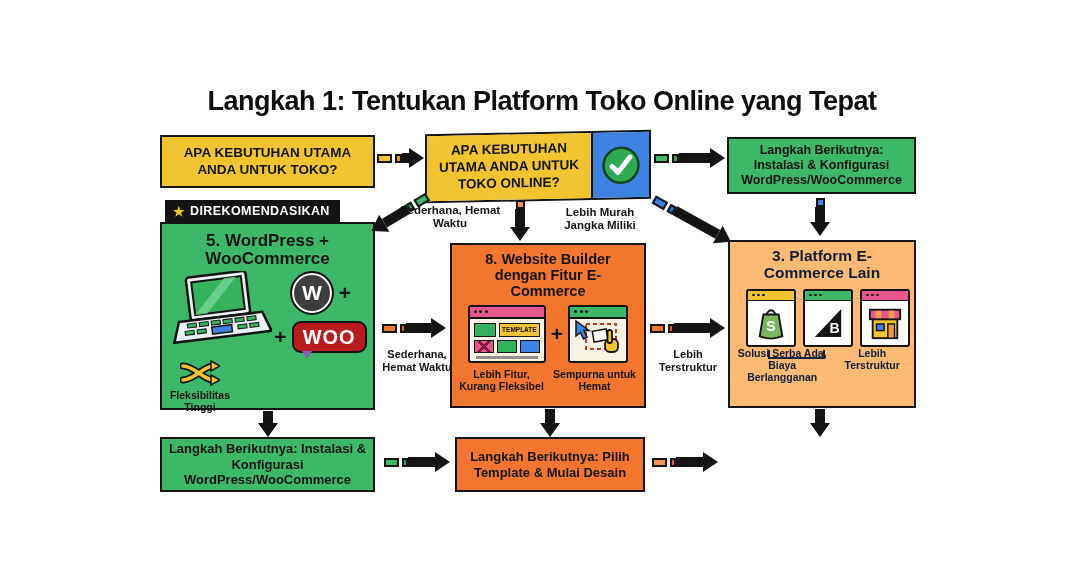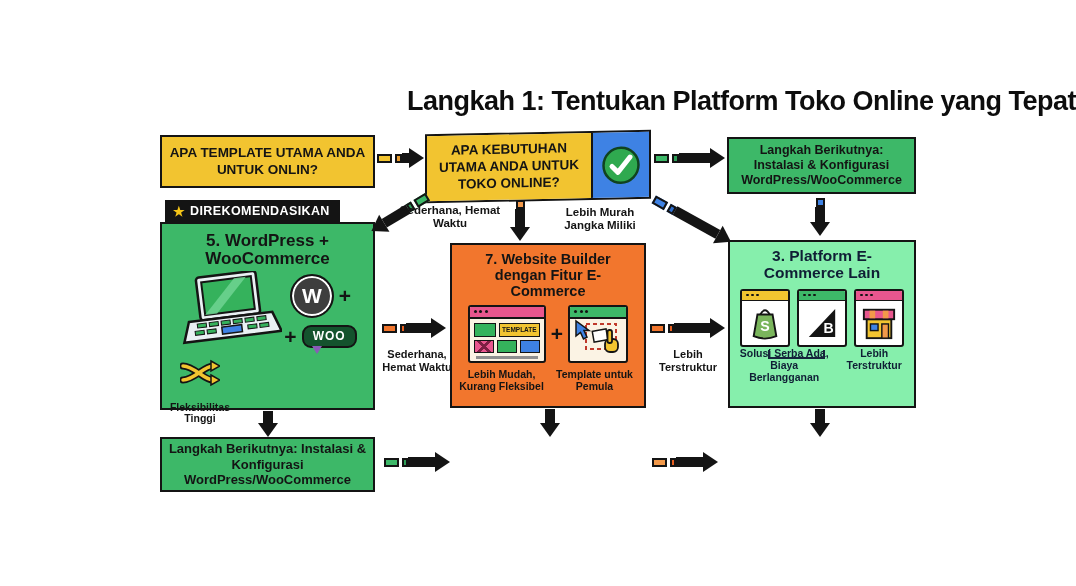--- a/index.html
+++ b/index.html
@@ -1,26 +1,26 @@
 <!DOCTYPE html>
 <html><head>
 <meta charset="utf-8">
 <style>
   html,body{margin:0;padding:0;background:#fff;}
   .stage{position:relative;width:1076px;height:586px;background:#ffffff;overflow:hidden;
          font-family:"Liberation Sans",sans-serif;font-weight:bold;color:#141414;}
   .abs{position:absolute;box-sizing:border-box;}
-  h1.title{position:absolute;left:0;right:0;top:86px;margin:0;text-align:right;
+  h1.title{position:absolute;left:0;right:0;top:86px;margin:0;text-align:center;
            font-size:27px;letter-spacing:-0.5px;color:#0d0d0d;padding-left:8px;}
   .box{position:absolute;box-sizing:border-box;border:2.5px solid #141414;
        display:flex;align-items:center;justify-content:center;text-align:center;line-height:1.22;}
   .yellow{background:#F2C430;}
   .green{background:#3DB868;}
   .orange{background:#F2762D;}
-  .blue{background:#86efac;}
+  .blue{background:#fdba74;align-items:flex-end;}
   
   .q1{left:160px;top:135px;width:215px;height:53px;font-size:13.5px;padding:2px 6px;}
   .q2wrap{left:425px;top:132px;width:226px;height:69px;border:2.5px solid #141414;display:flex;
           transform:skewY(-1.2deg);}
   .q2txt{flex:1;background:#F2C430;display:flex;align-items:center;justify-content:center;
          text-align:center;font-size:13.5px;line-height:1.25;padding:2px 4px;}
   .q2chk{width:56px;background:#3E82E4;border-left:2.5px solid #141414;
          display:flex;align-items:center;justify-content:center;}
   .qnext{left:727px;top:137px;width:189px;height:57px;font-size:12.5px;padding:2px 4px;}
   
@@ -29,26 +29,26 @@
          letter-spacing:.4px;padding:4px 10px 4px 8px;display:flex;align-items:center;gap:5px;}
   .badge .star{color:#F5C518;font-size:13px;}
   .b1title{font-size:17px;line-height:1.08;margin-top:4px;}
   .illo{display:flex;align-items:center;justify-content:center;gap:2px;margin-top:2px;}
   .logocol{display:flex;flex-direction:column;gap:6px;align-items:center;}
   .logorow{display:flex;align-items:center;gap:5px;}
   .wp{width:40px;height:40px;border-radius:50%;background:#3E3E3E;border:2px solid #141414;
       box-shadow:inset 0 0 0 2px #fff;color:#fff;display:flex;align-items:center;justify-content:center;
       font-size:21px;}
   .plus{font-size:21px;color:#141414;}
-  .woo{background:#14532d;border:2px solid #141414;border-radius:9px;color:#fff;font-size:12px;
+  .woo{background:#b91c1c;border:2px solid #141414;border-radius:9px;color:#fff;font-size:20px;
        letter-spacing:1px;padding:2px 9px;position:relative;}
   .woo::after{content:"";position:absolute;left:8px;bottom:-8px;width:0;height:0;
               border-left:5px solid transparent;border-right:5px solid transparent;border-top:8px solid #8A5BB8;}
   .features{display:flex;justify-content:space-between;width:100%;padding:0 4px;margin-top:5px;}
-  .feat{width:66px;display:flex;flex-direction:column;align-items:center;gap:14px;
+  .feat{width:66px;display:flex;flex-direction:column;align-items:center;gap:2px;
         font-size:10.5px;line-height:1.12;}
   .box2{left:450px;top:243px;width:196px;height:165px;flex-direction:column;justify-content:flex-start;padding:4px 6px;}
   .b2title{font-size:14.5px;line-height:1.12;padding:2px 12px 0;}
   .b2illo{display:flex;align-items:center;justify-content:center;gap:5px;margin-top:5px;}
   .b2caps{display:flex;gap:6px;margin-top:5px;width:100%;}
   .b2caps .cap{flex:1;font-size:10.5px;line-height:1.15;}
   .box3{left:728px;top:240px;width:188px;height:168px;flex-direction:column;justify-content:flex-start;
         padding:5px 4px;color:#0f1e35;}
   .b3title{font-size:15.5px;line-height:1.12;padding:0 26px;}
   .cards{display:flex;gap:7px;margin-top:7px;justify-content:center;}
@@ -102,21 +102,21 @@
   svg text{font-family:"Liberation Sans",sans-serif;font-weight:bold;}
 </style>
 </head>
 <body>
 
 <div class="stage">
 
   <h1 class="title">Langkah 1: Tentukan Platform Toko Online yang Tepat</h1>
 
   <div class="box yellow q1">
-    <span>APA TEMPLATE UTAMA ANDA UNTUK ONLIN?</span>
+    <span>APA KEBUTUHAN UTAMA ANDA UNTUK TOKO?</span>
   </div>
 
   <div class="abs q2wrap">
     <div class="q2txt">APA KEBUTUHAN UTAMA ANDA UNTUK TOKO ONLINE?</div>
     <div class="q2chk">
       <svg width="42" height="42" viewBox="0 0 42 42">
         <circle cx="21" cy="21" r="17.5" fill="#2FA94F" stroke="#10431f" stroke-width="2.5"></circle>
         <path d="M12 22 L18 28 L30 13" stroke="#ffffff" stroke-width="5" fill="none" stroke-linecap="round" stroke-linejoin="round"></path>
       </svg>
     </div>
@@ -178,21 +178,21 @@
           <path d="M3 22 C 14 22, 24 8, 33 8" fill="none" stroke="#F2C430" stroke-width="3.5" stroke-linecap="round"></path>
           <polygon points="31,3 40,8 31,13" fill="#F2C430" stroke="#141414" stroke-width="1.5"></polygon>
           <polygon points="31,17 40,22 31,27" fill="#F2C430" stroke="#141414" stroke-width="1.5"></polygon>
         </svg>
         <span>Fleksibilitas Tinggi</span>
       </div>
     </div>
   </div>
 
   <div class="box orange box2">
-    <div class="b2title">7. Website Builder dengan Fitur E-Commerce</div>
+    <div class="b2title">8. Website Builder dengan Fitur E-Commerce</div>
     <div class="b2illo">
       <div class="browser b1w">
         <div class="bhead pink">
           <i></i>
             <i></i>
             <i></i>
         </div>
         <div class="row1">
           <span class="chipg"></span>
           <span class="chipt">TEMPLATE</span>
@@ -215,22 +215,22 @@
         <svg width="52" height="38" viewBox="0 0 52 38">
           <rect x="14" y="5" width="30" height="25" fill="none" stroke="#C0392B" stroke-width="2" stroke-dasharray="4 3"></rect>
           <rect x="21" y="11" width="14" height="11" fill="#ffffff" stroke="#141414" stroke-width="1.5" transform="rotate(-10 28 16)"></rect>
           <polygon points="4,2 4,17 8.5,13.5 11.5,20 15,18.2 12,11.5 17,11.5" fill="#3E82E4" stroke="#141414" stroke-width="1.5"></polygon>
           <rect x="33" y="20" width="13" height="13" rx="5" fill="#F2C430" stroke="#141414" stroke-width="1.8"></rect>
           <rect x="35.5" y="11" width="4.5" height="13" rx="2" fill="#F2C430" stroke="#141414" stroke-width="1.8"></rect>
         </svg>
       </div>
     </div>
     <div class="b2caps">
-      <div class="cap">Lebih Mudah, Kurang Fleksibel</div>
-      <div class="cap">Template untuk Pemula</div>
+      <div class="cap">Lebih Fitur, Kurang Fleksibel</div>
+      <div class="cap">Sempurna untuk Hemat</div>
     </div>
   </div>
 
   <div class="box blue box3">
     <div class="b3title">3. Platform E-Commerce Lain</div>
     <div class="cards">
       <div class="pcard">
         <div class="chead y">
           <i></i>
             <i></i>
@@ -278,20 +278,23 @@
     <div class="bracket"></div>
     <div class="b3caps">
       <div class="cap">Solusi Serba Ada, Biaya Berlangganan</div>
       <div class="cap r">Lebih Terstruktur</div>
     </div>
   </div>
 
   <div class="box green n1">
     <span>Langkah Berikutnya: Instalasi &amp; Konfigurasi WordPress/WooCommerce</span>
   </div>
+  <div class="box orange n2">
+    <span>Langkah Berikutnya: Pilih Template &amp; Mulai Desain</span>
+  </div>
 
   <div class="harrow" style="left:377px;top:147px;width:47px;">
     <span class="tail" style="width:15px;background:#F2C430;"></span>
       <span class="gap"></span>
     <span class="tail" style="width:7px;background:#E89B2D;"></span>
     <span class="shaft"></span>
       <span class="headR"></span>
   </div>
   <div class="harrow" style="left:654px;top:147px;width:71px;">
     <span class="tail" style="width:15px;background:#3DB868;"></span>

